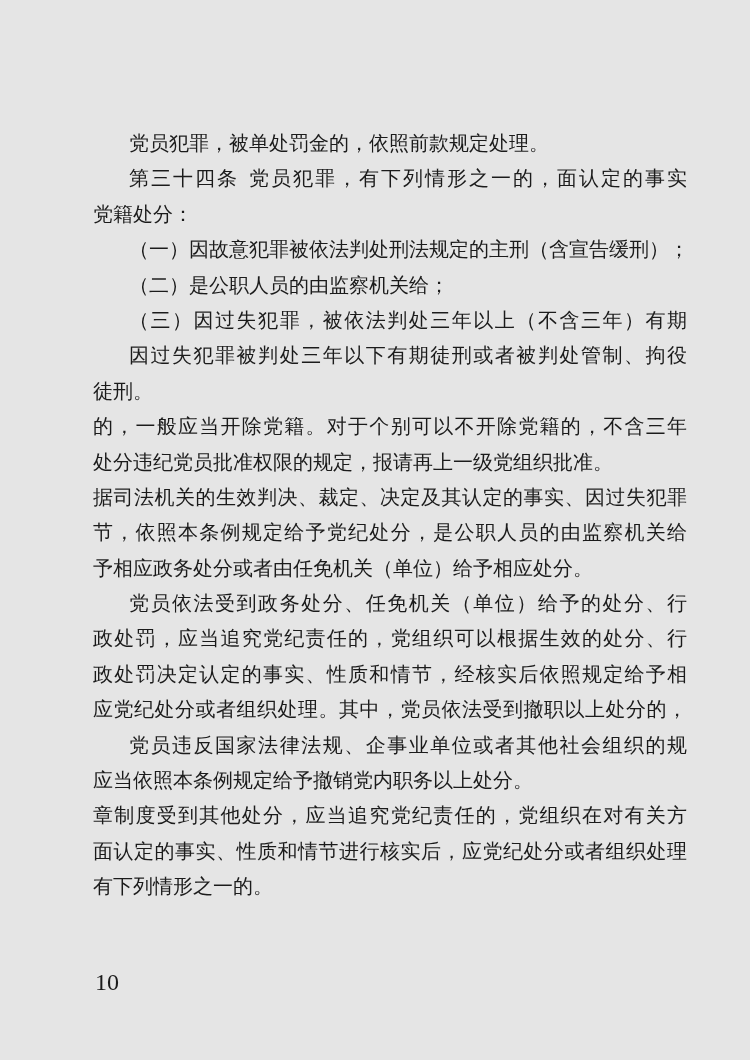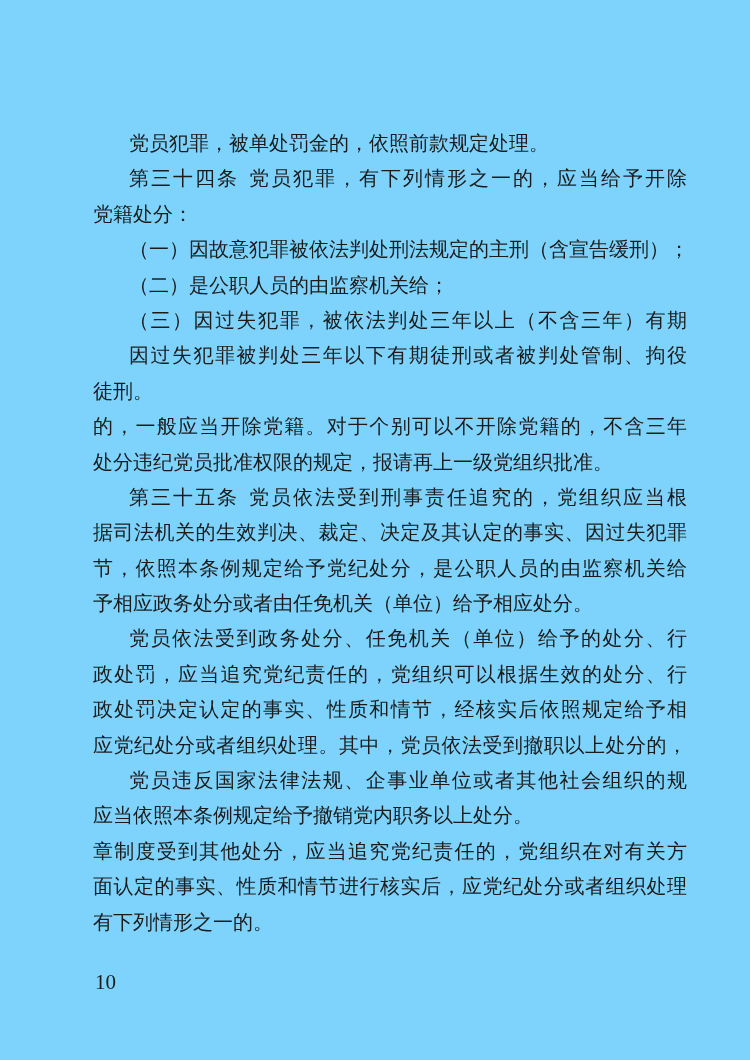--- a/index.html
+++ b/index.html
@@ -4,21 +4,21 @@
 <style>
   html, body {
     margin: 0;
     padding: 0;
     background: #ffffff;
   }
   .page {
     position: relative;
     width: 750px;
     height: 1060px;
-    background: #7dd3fc;
+    background: #e5e5e5;
     font-family: "Liberation Serif", "DejaVu Serif", serif;
     color: #1b1b1b;
     overflow: hidden;
   }
   .content {
     position: absolute;
     left: 93px;
     top: 126px;
     width: 594px;
   }
@@ -38,52 +38,51 @@
     text-indent: 36px;
   }
   .term {
     font-weight: 400;
     margin-right: 10px;
   }
   .pagenum {
     position: absolute;
     left: 95px;
     top: 970px;
-    font-size: 21px;
+    font-size: 24px;
     line-height: 24px;
     color: #1b1b1b;
   }
 </style>
 </head>
 <body>
 
 <div class="page">
   <div class="content">
 
     <div class="line indent end">党员犯罪，被单处罚金的，依照前款规定处理。</div>
 
-    <div class="line indent"><span class="term">第三十四条</span><span>党员犯罪，有下列情形之一的，应当给予开除</span></div>
+    <div class="line indent"><span class="term">第三十四条</span><span>党员犯罪，有下列情形之一的，面认定的事实</span></div>
 
     <div class="line end">党籍处分：</div>
 
     <div class="line indent end">（一）因故意犯罪被依法判处刑法规定的主刑（含宣告缓刑）；</div>
 
     <div class="line indent end">（二）是公职人员的由监察机关给；</div>
 
     <div class="line indent">（三）因过失犯罪，被依法判处三年以上（不含三年）有期</div>
 
     <div class="line indent">因过失犯罪被判处三年以下有期徒刑或者被判处管制、拘役</div>
 
     <div class="line end">徒刑。</div>
 
     <div class="line">的，一般应当开除党籍。对于个别可以不开除党籍的，不含三年</div>
 
     <div class="line end">处分违纪党员批准权限的规定，报请再上一级党组织批准。</div>
 
-    <div class="line indent"><span class="term">第三十五条</span><span>党员依法受到刑事责任追究的，党组织应当根</span></div>
 
     <div class="line">据司法机关的生效判决、裁定、决定及其认定的事实、因过失犯罪</div>
 
     <div class="line">节，依照本条例规定给予党纪处分，是公职人员的由监察机关给</div>
 
     <div class="line end">予相应政务处分或者由任免机关（单位）给予相应处分。</div>
 
     <div class="line indent">党员依法受到政务处分、任免机关（单位）给予的处分、行</div>
 
     <div class="line">政处罚，应当追究党纪责任的，党组织可以根据生效的处分、行</div>

